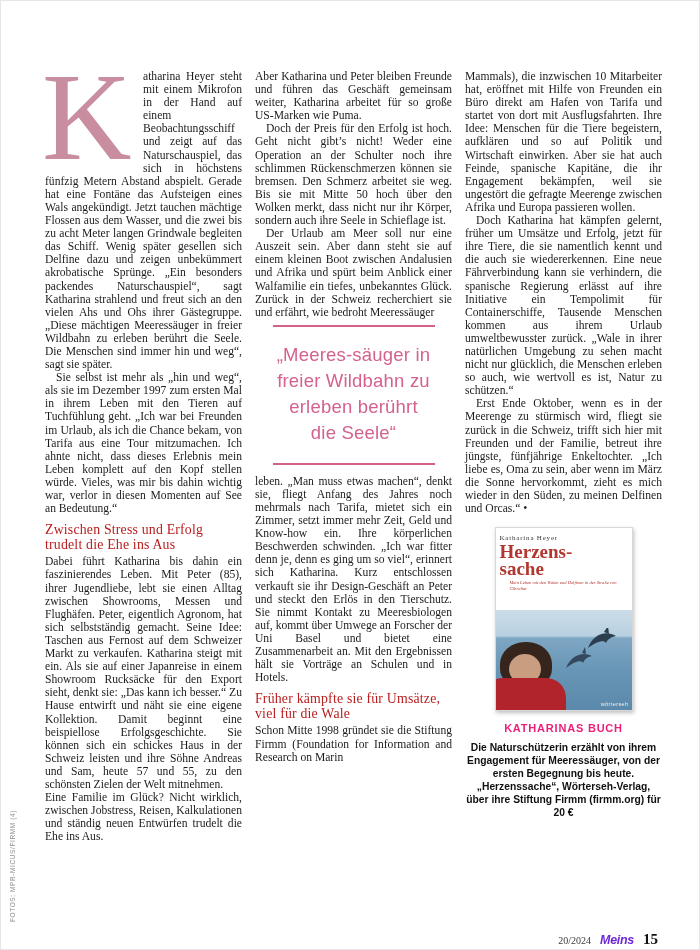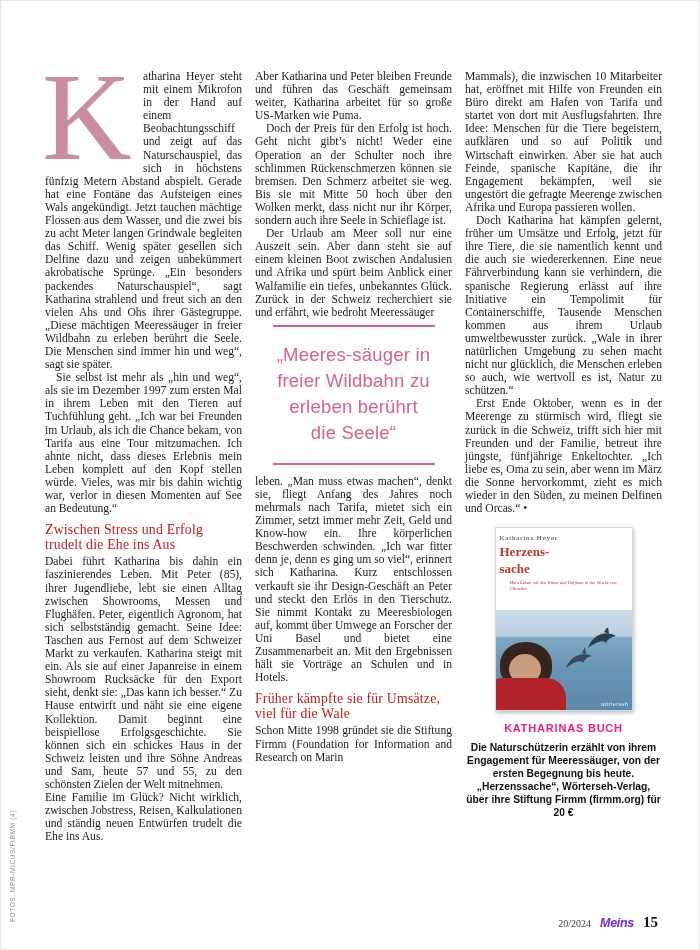--- a/index.html
+++ b/index.html
@@ -40,21 +40,21 @@
     font-size:18.5px; line-height:26px; color:#d4618f; letter-spacing:0.2px;
   }
   
   .book {
     width:138px; margin:12px auto 0 auto; background:#fff;
     border:1px solid #d8d8d8; box-shadow:1px 2px 4px rgba(0,0,0,0.25);
   }
   .bk-top { text-align:left; padding:6px 4px 18px 4px; background:#fff; }
   .bk-author { font-size:7px; letter-spacing:0.8px; color:#3a3a3a; }
   .bk-title {
-    color:#b23730; font-weight:bold; font-size:13px; line-height:16.5px;
+    color:#b23730; font-weight:bold; font-size:19px; line-height:16.5px;
     font-family:"Liberation Serif", serif; margin-top:2px;
   }
   .bk-sub { color:#b23730; font-size:4.6px; line-height:6px; font-style:italic; margin-top:3px; padding:0 10px; }
   .bk-photo {
     position:relative; height:100px; overflow:hidden;
     background:linear-gradient(180deg,#ccdde9 0%,#b8d0e0 26%,#7ea7c3 28%,#6896b6 60%,#5a89ab 100%);
   }
   .dolphins { position:absolute; right:2px; top:18px; }
   .woman-hair { position:absolute; left:4px; bottom:22px; width:52px; height:46px; background:#35251d; border-radius:48% 48% 42% 42%; }
   .woman-face { position:absolute; left:13px; bottom:26px; width:32px; height:30px; background:#c99e80; border-radius:50%; }
@@ -64,21 +64,21 @@
     margin-top:11px; text-align:center; color:#ec1e79;
     font-family:"Liberation Sans", sans-serif; font-weight:bold;
     font-size:11px; letter-spacing:0.8px;
   }
   .caption {
     margin-top:8px; text-align:center; color:#101010;
     font-family:"Liberation Sans", sans-serif; font-weight:bold;
     font-size:10.3px; line-height:12.9px;
   }
   .footer {
-    position:absolute; right:42px; bottom:19px;
+    position:absolute; right:42px; bottom:2px;
     display:flex; align-items:baseline; gap:9px;
   }
   .f-issue { font-size:10px; color:#3c3c3c; }
   .f-logo { color:#6d28d9; font-family:"Liberation Sans",sans-serif; font-weight:bold; font-style:italic; font-size:12.5px; letter-spacing:-0.3px; }
   .f-page { font-size:15px; font-weight:bold; color:#111; }
 </style>
 </head>
 <body>
 
 <div class="page">

